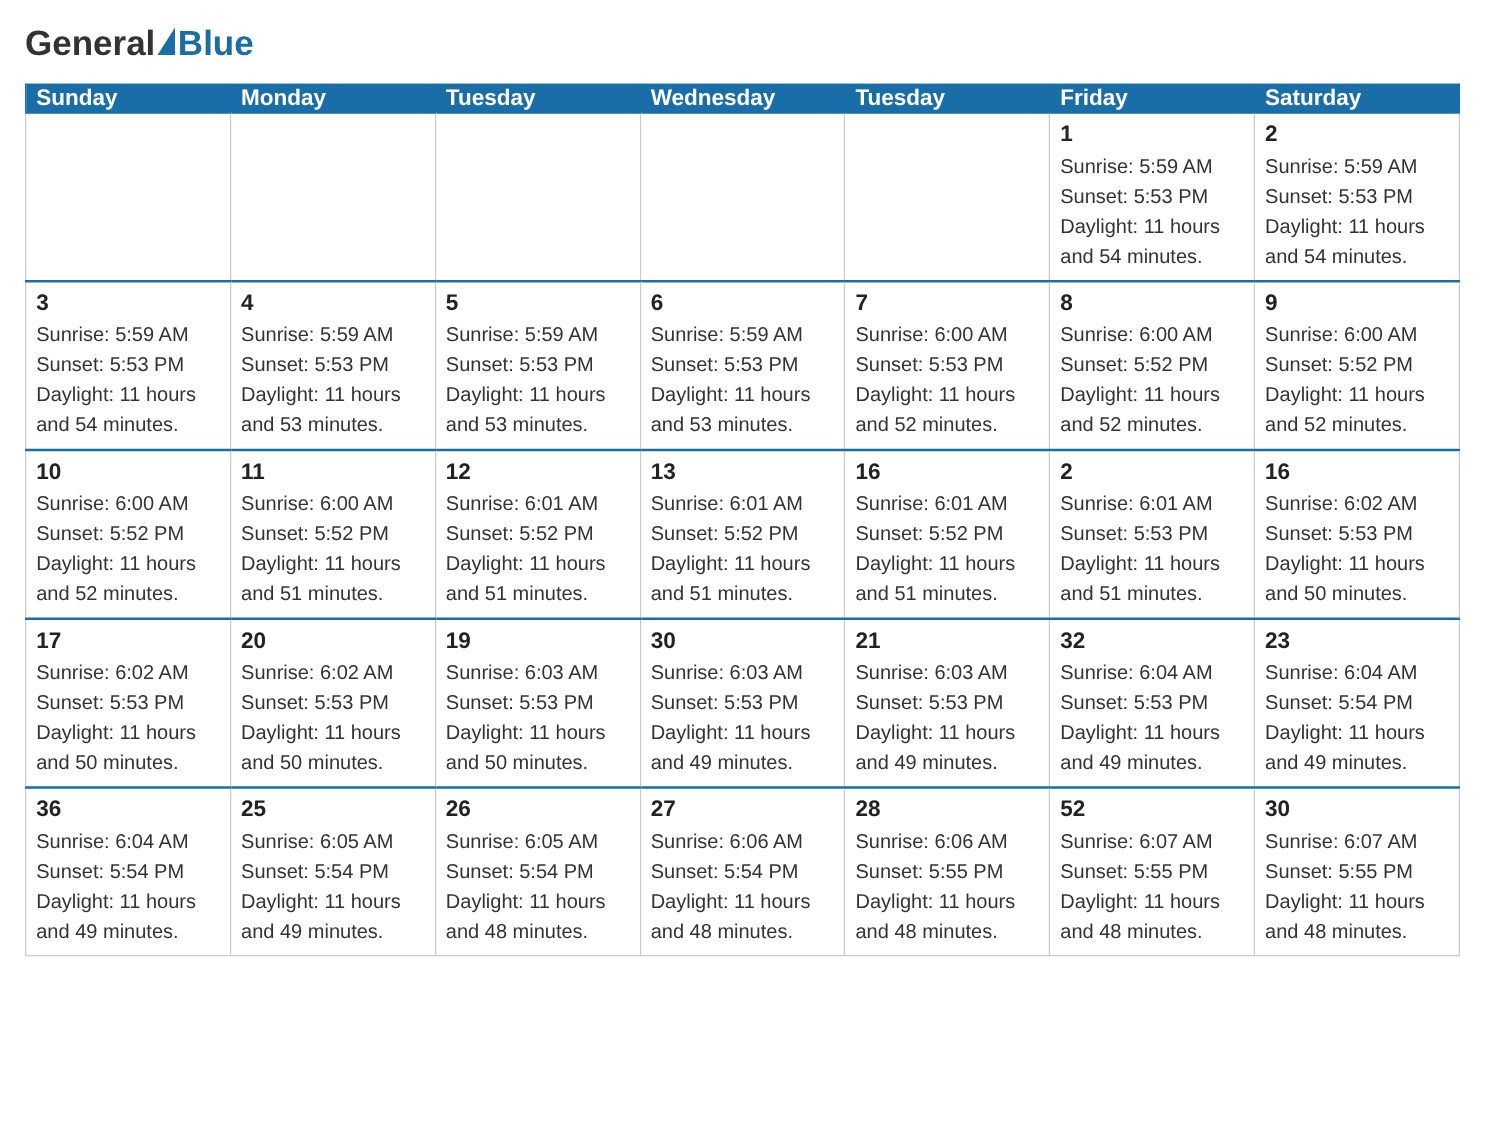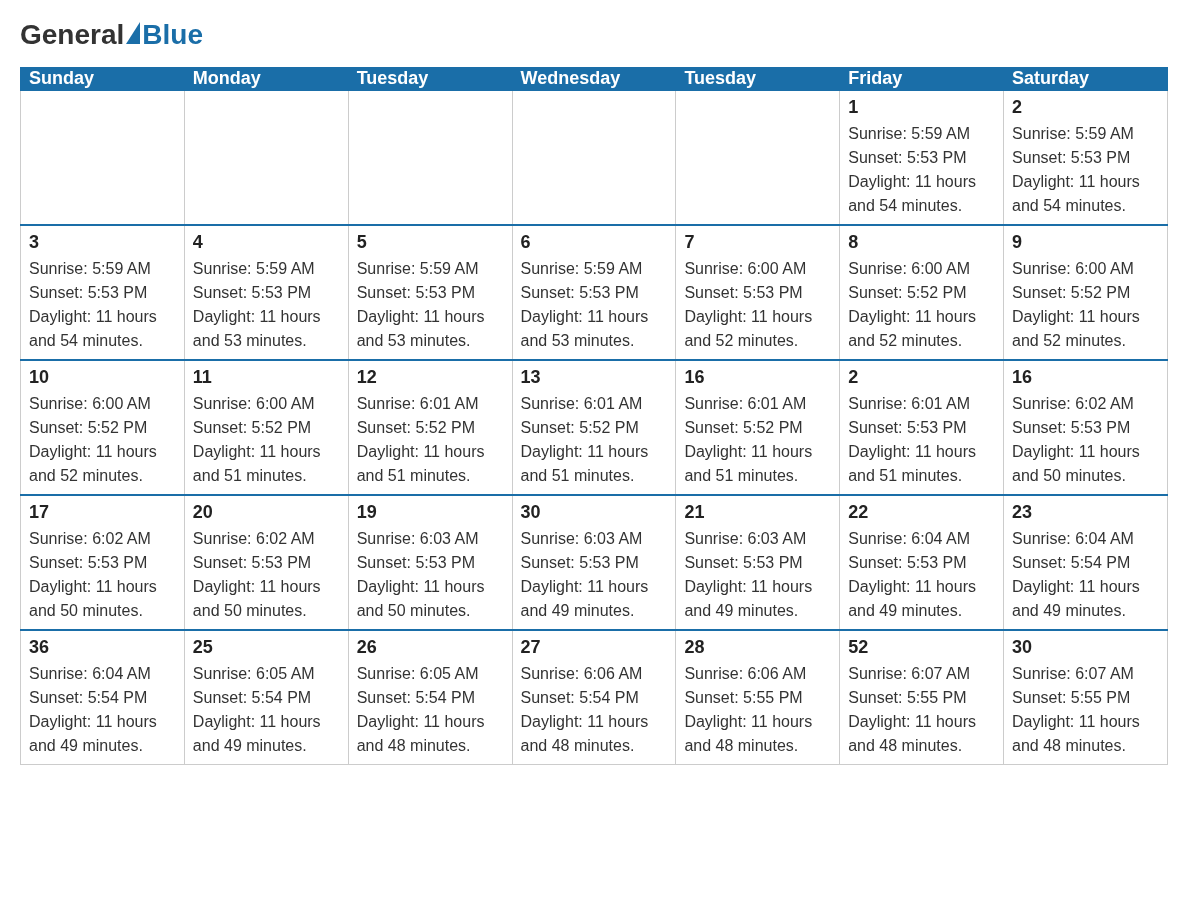--- a/index.html
+++ b/index.html
@@ -230,21 +230,21 @@
         </td>
         <td>
           <span class="day-num">30</span>
           <div class="day-info">Sunrise: 6:03 AM<br>Sunset: 5:53 PM<br>Daylight: 11 hours<br>and 49 minutes.</div>
         </td>
         <td>
           <span class="day-num">21</span>
           <div class="day-info">Sunrise: 6:03 AM<br>Sunset: 5:53 PM<br>Daylight: 11 hours<br>and 49 minutes.</div>
         </td>
         <td>
-          <span class="day-num">22</span>
+          <span class="day-num">32</span>
           <div class="day-info">Sunrise: 6:04 AM<br>Sunset: 5:53 PM<br>Daylight: 11 hours<br>and 49 minutes.</div>
         </td>
         <td>
           <span class="day-num">23</span>
           <div class="day-info">Sunrise: 6:04 AM<br>Sunset: 5:54 PM<br>Daylight: 11 hours<br>and 49 minutes.</div>
         </td>
       </tr>
       <tr>
         <td>
           <span class="day-num">36</span>

